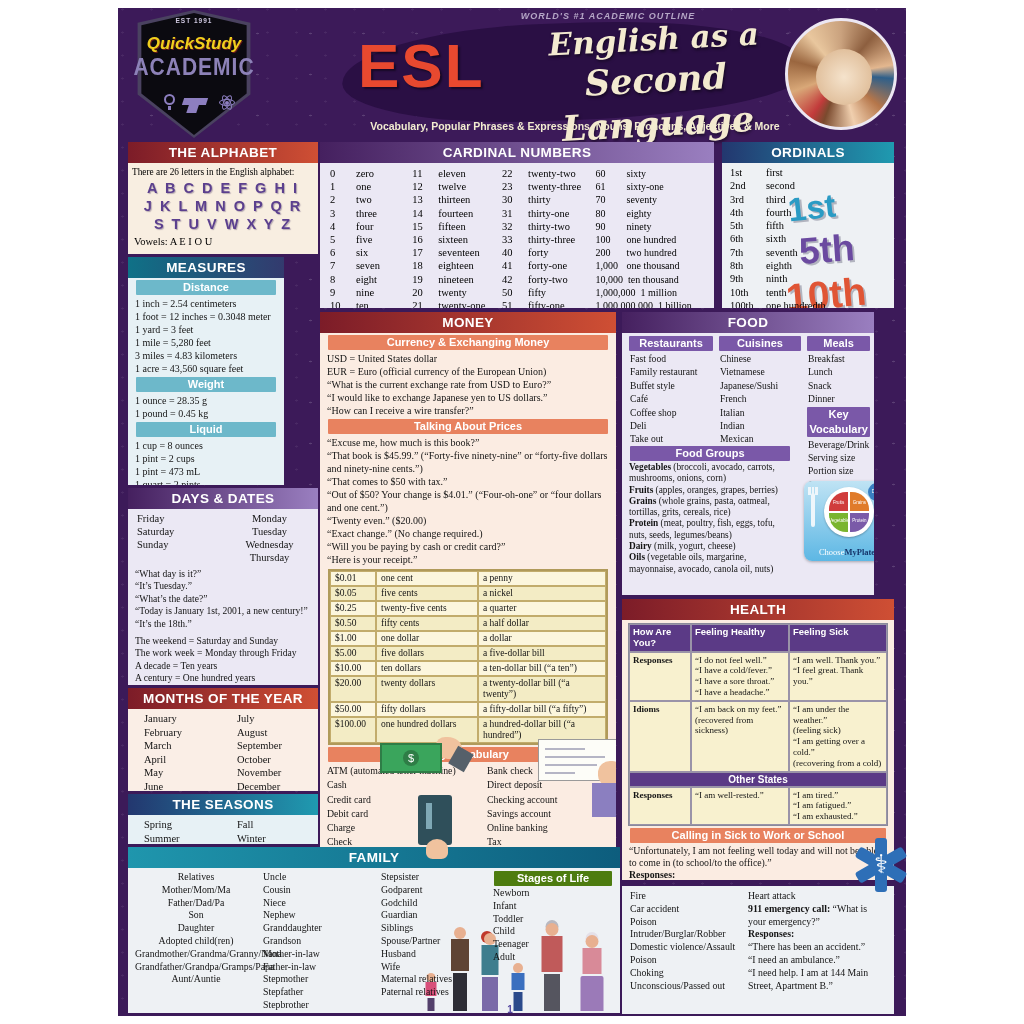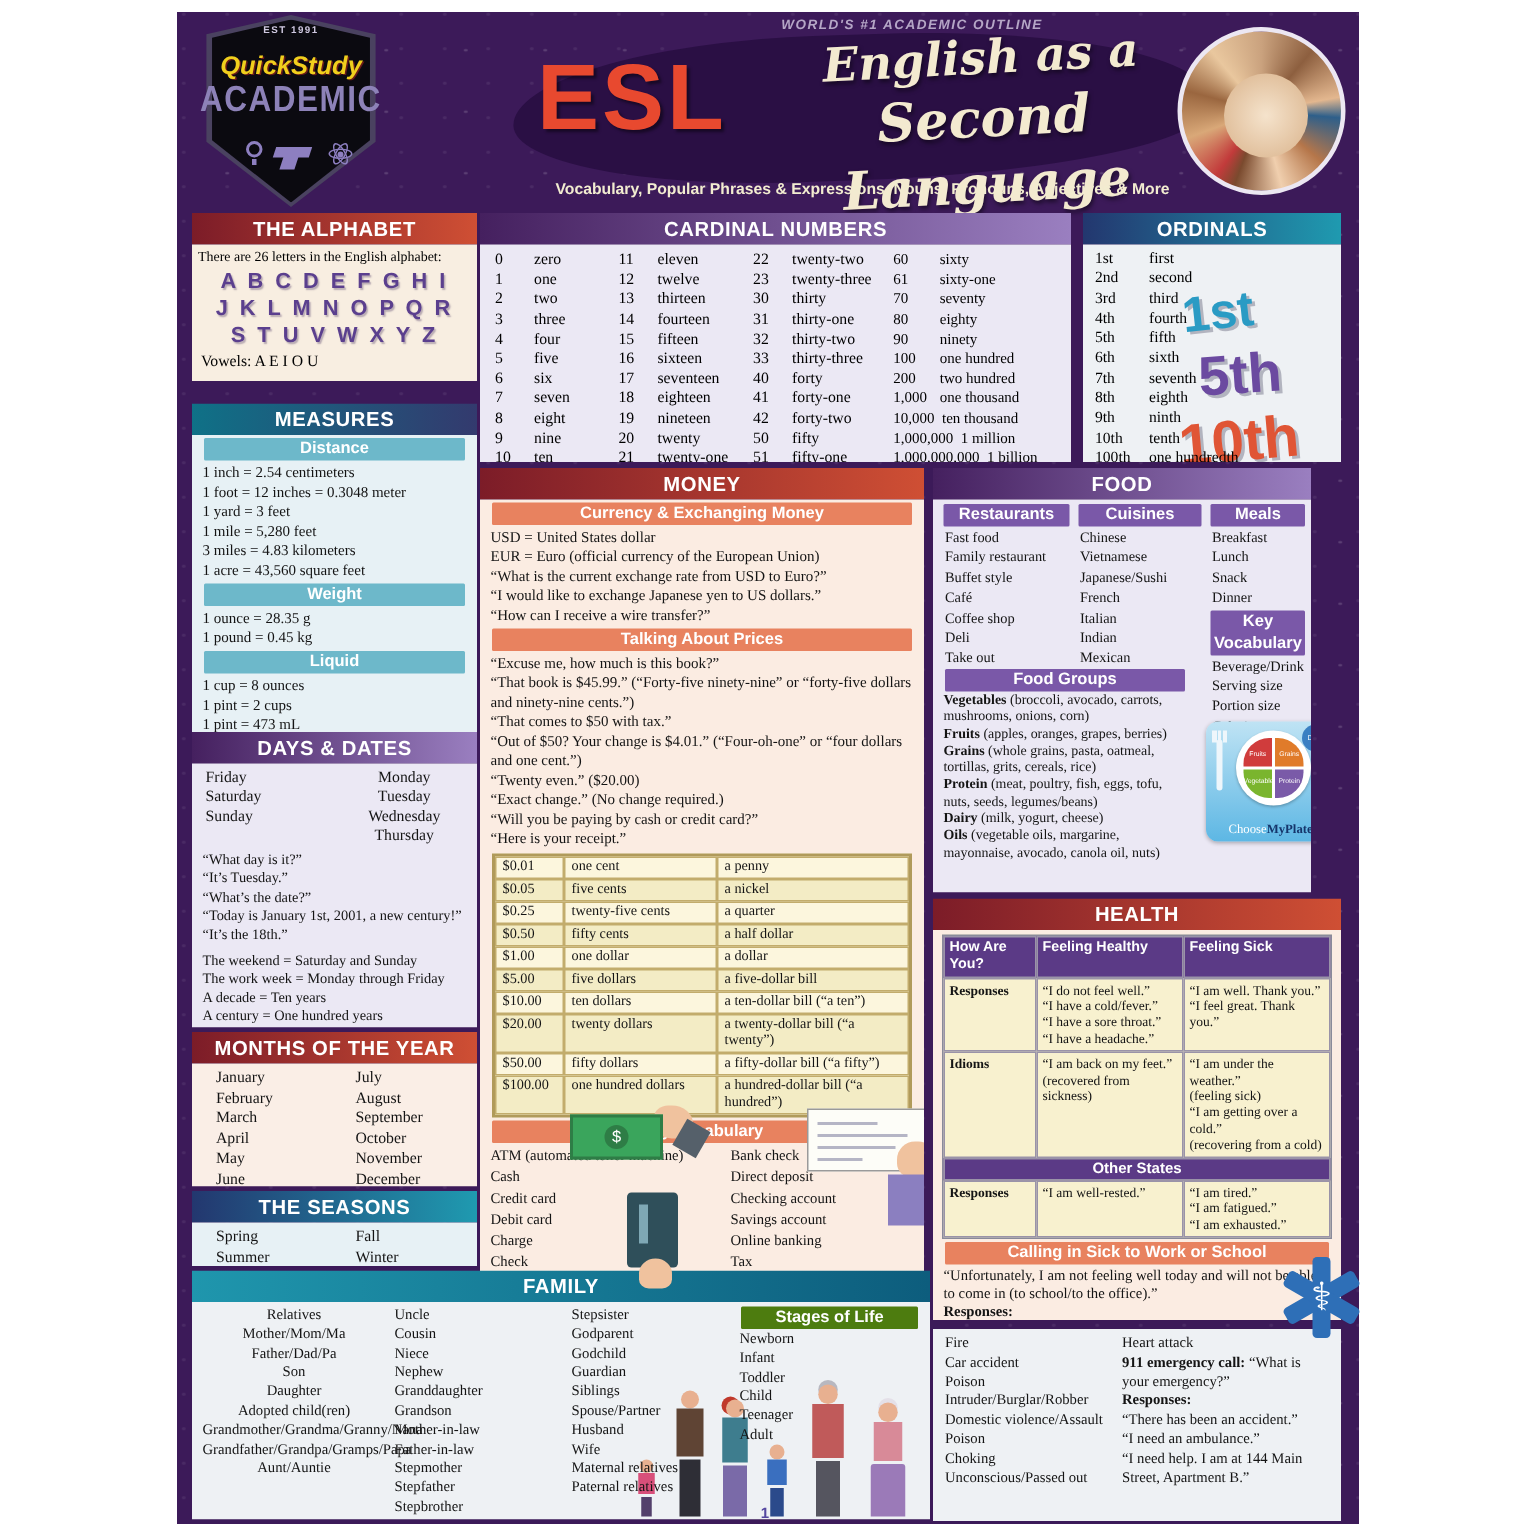--- a/index.html
+++ b/index.html
@@ -190,21 +190,21 @@
       <div class="intro">There are 26 letters in the English alphabet:</div>
       <div id="abcrows">
           <div class="abcrow">A B C D E F G H I</div>
           <div class="abcrow">J K L M N O P Q R</div>
           <div class="abcrow">S T U V W X Y Z</div>
         </div>
       <div class="vow">Vowels: A E I O U</div>
     </div>
   </div>
 
-  <div class="sec" style="left:10px;top:261px;width:190px;height:228px">
+  <div class="sec" style="left:10px;top:249px;width:156px;height:228px">
     <div class="sh tealA">MEASURES</div>
     <div class="sb bg-blue" id="meas">
         <div class="sub s-teal">Distance</div>
         <div class="t">1 inch = 2.54 centimeters</div>
         <div class="t">1 foot = 12 inches = 0.3048 meter</div>
         <div class="t">1 yard = 3 feet</div>
         <div class="t">1 mile = 5,280 feet</div>
         <div class="t">3 miles = 4.83 kilometers</div>
         <div class="t">1 acre = 43,560 square feet</div>
         <div class="sub s-teal">Weight</div>

